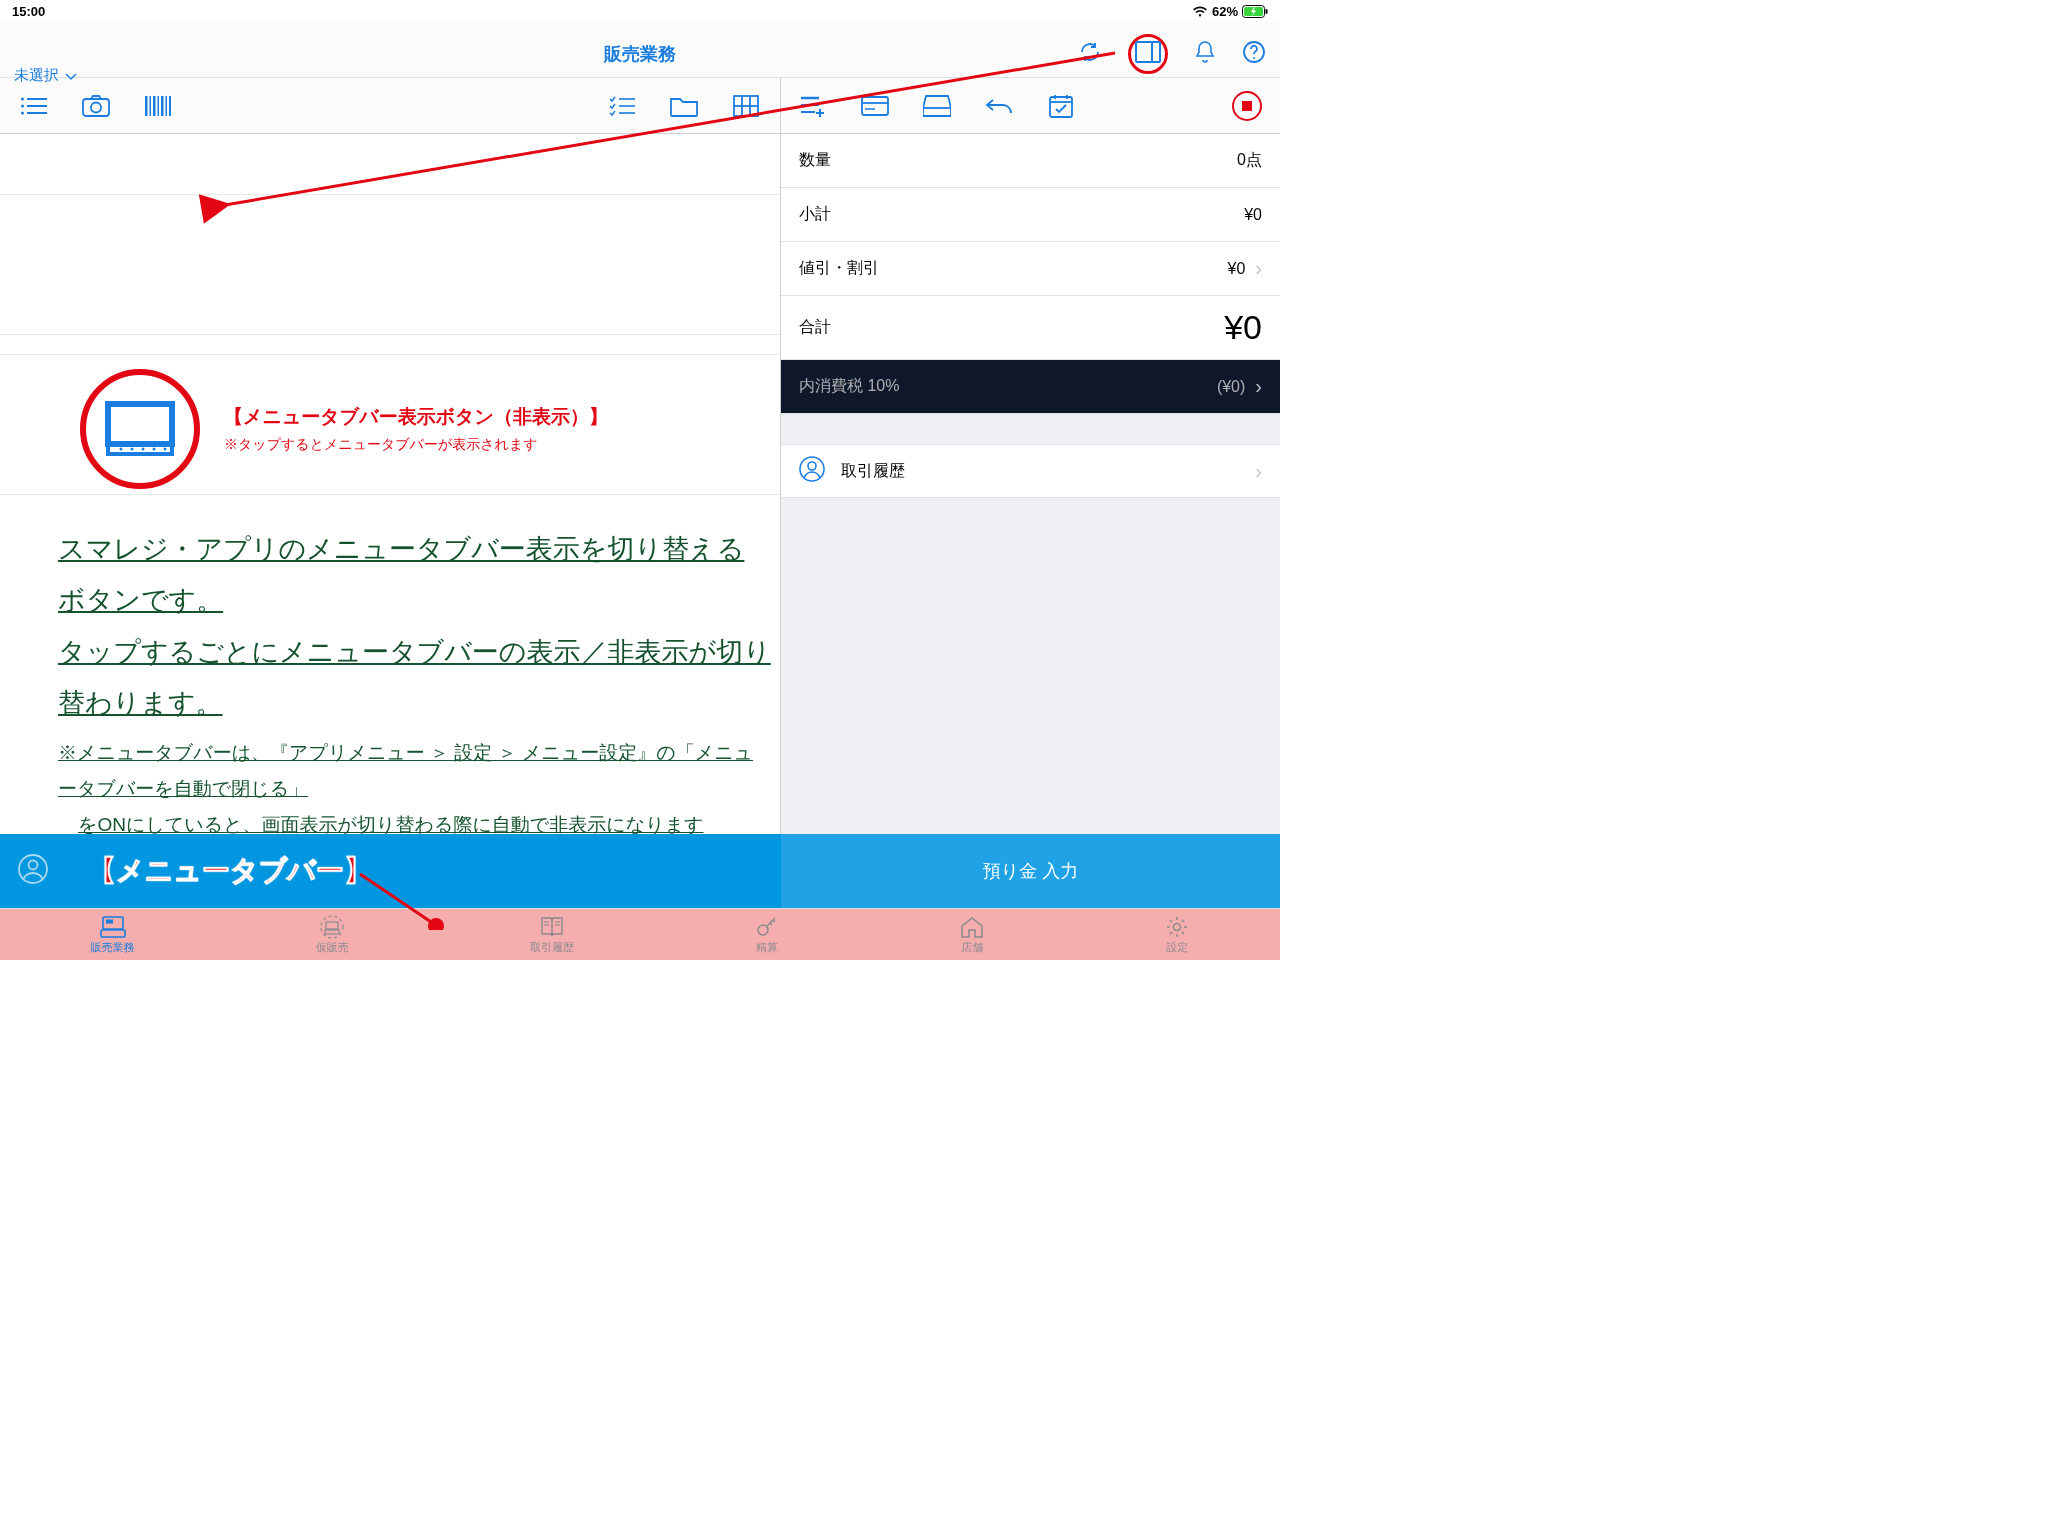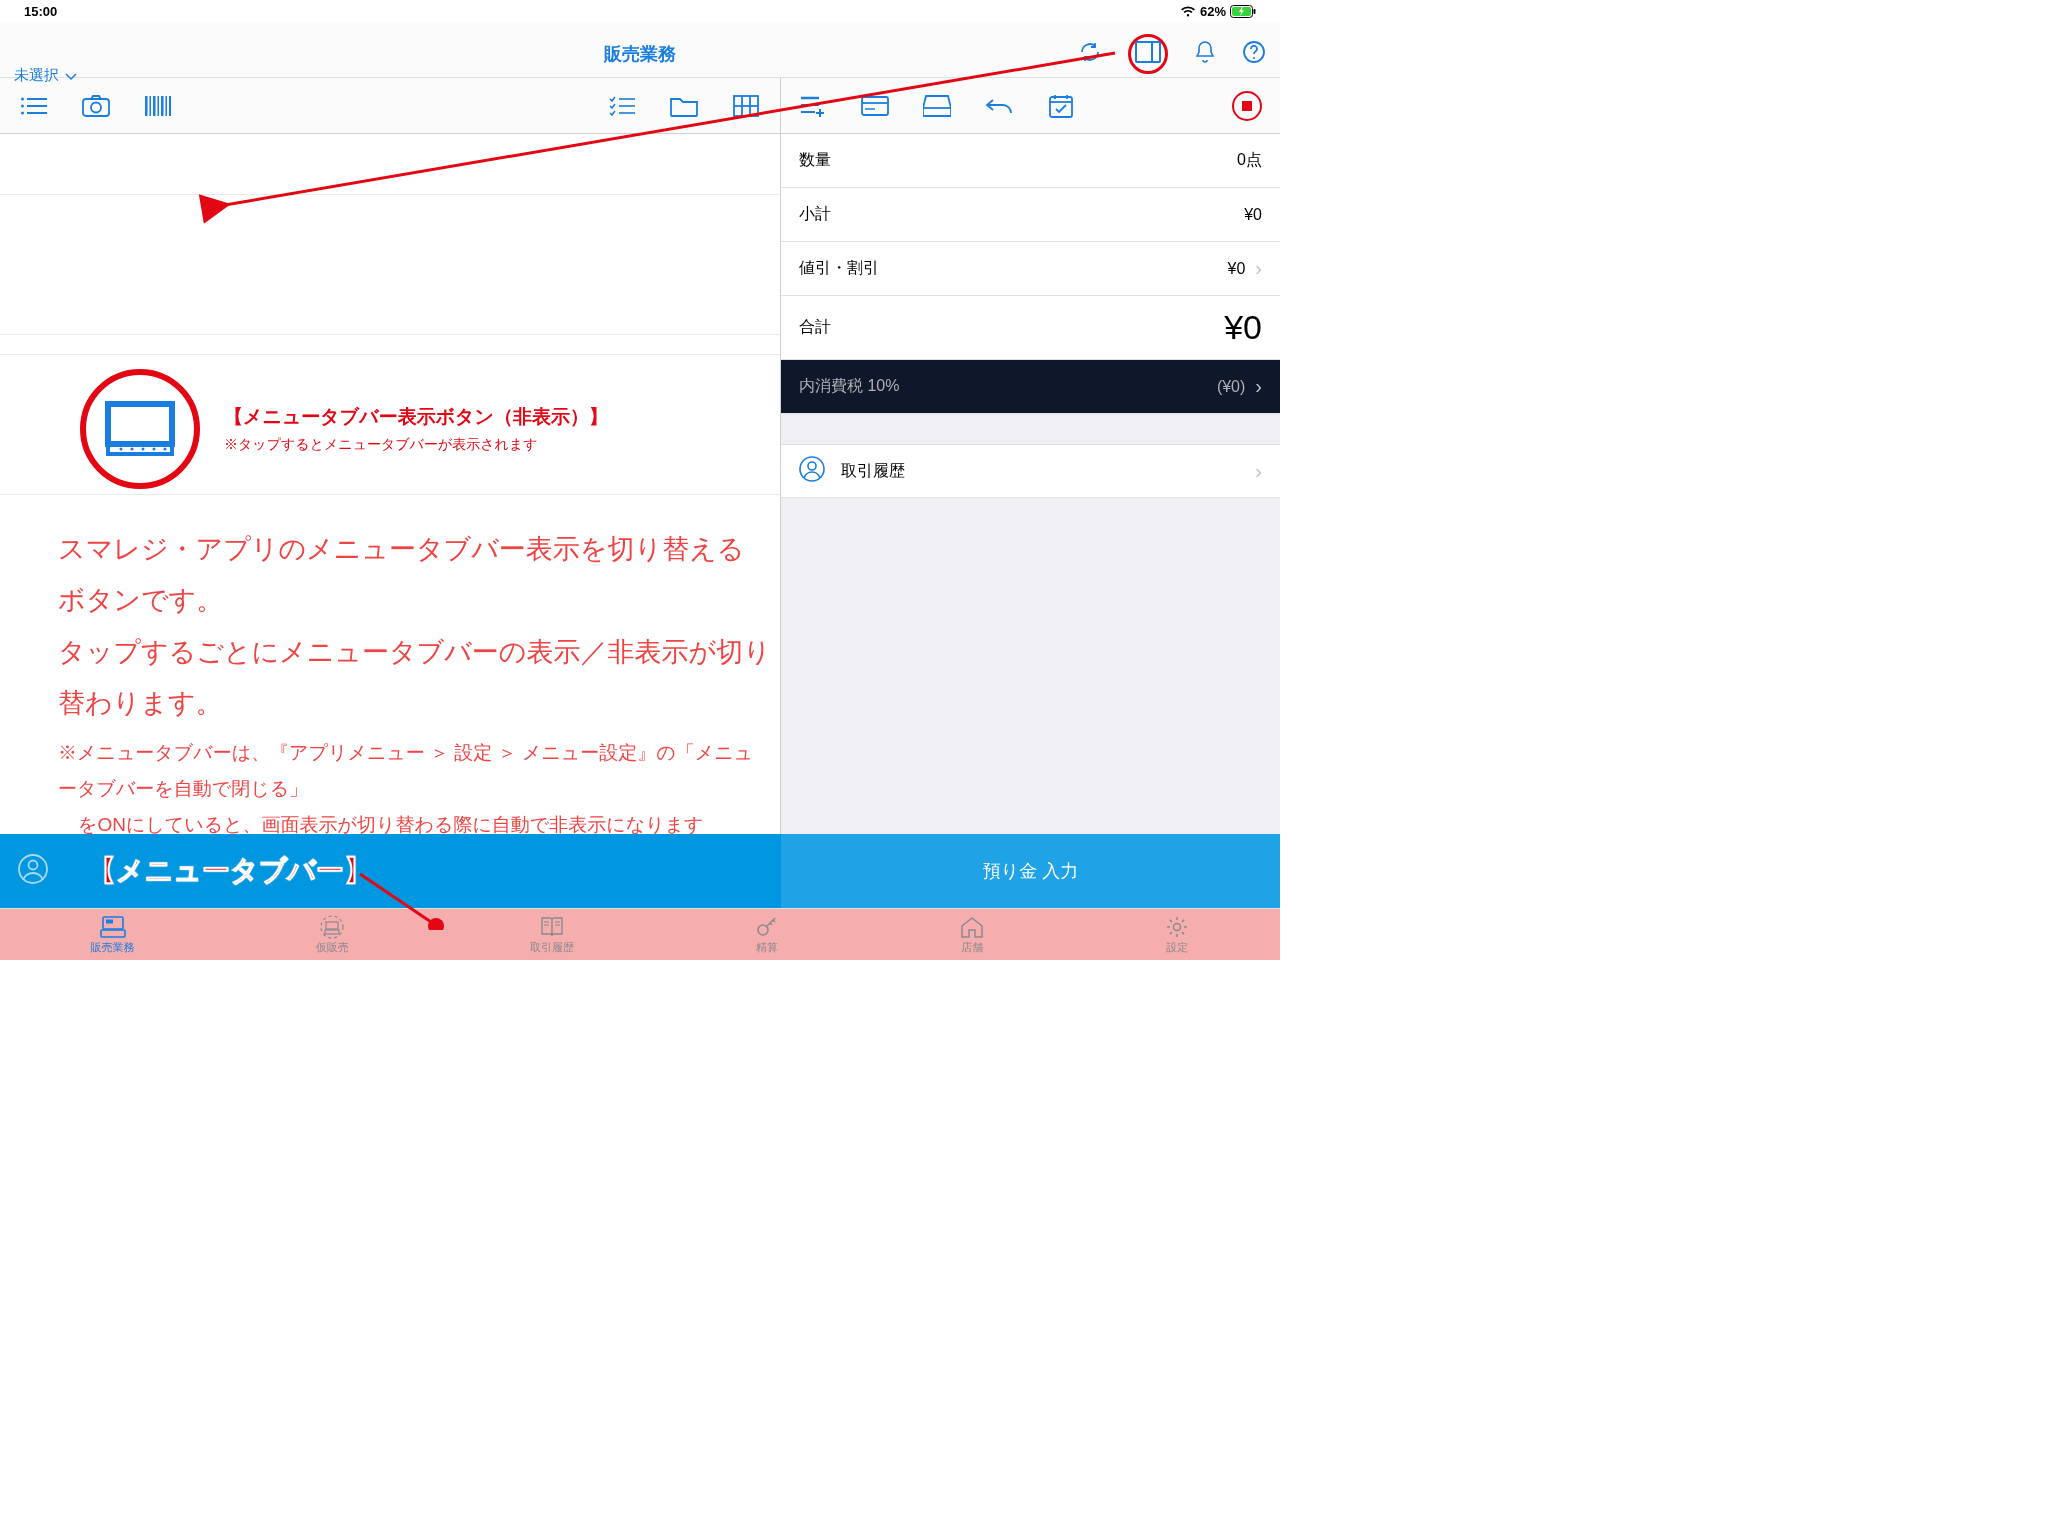--- a/index.html
+++ b/index.html
@@ -11,21 +11,21 @@
     position: relative;
     overflow: hidden;
   }
 
   
   .status-bar {
     height: 22px;
     display: flex;
     align-items: center;
     justify-content: space-between;
-    padding: 0 24px;
+    padding: 0 12px;
     font-size: 13px;
     font-weight: 600;
     color: #000;
   }
   .status-right { display: flex; align-items: center; gap: 4px; }
   .wifi-icon svg, .battery-icon svg { display: block; }
 
   
   .nav-bar {
     height: 56px;
@@ -131,21 +131,22 @@
   }
   .callout .ring svg { color:#1a7de0; }
   .callout .text .title { color:#e30613; font-size:19px; font-weight:600; }
   .callout .text .note  { color:#e30613; font-size:14px; margin-top:6px; }
 
   
   .big-desc {
     position:absolute;
     left: 58px; right: 8px;
     top: 390px;
-    color:#ef4444;
+    color:#14532d;
+    text-decoration:underline;
   }
   .big-desc .l1 { font-size:27px; line-height:1.9; }
   .big-desc .l2 { font-size:27px; line-height:1.9; }
   .big-desc .n1 { font-size:19px; line-height:1.9; margin-top:6px;}
   .big-desc .n2 { font-size:19px; line-height:1.9; padding-left:20px;}
 
   
   .arrow-line {
     position:absolute;
     pointer-events:none;

